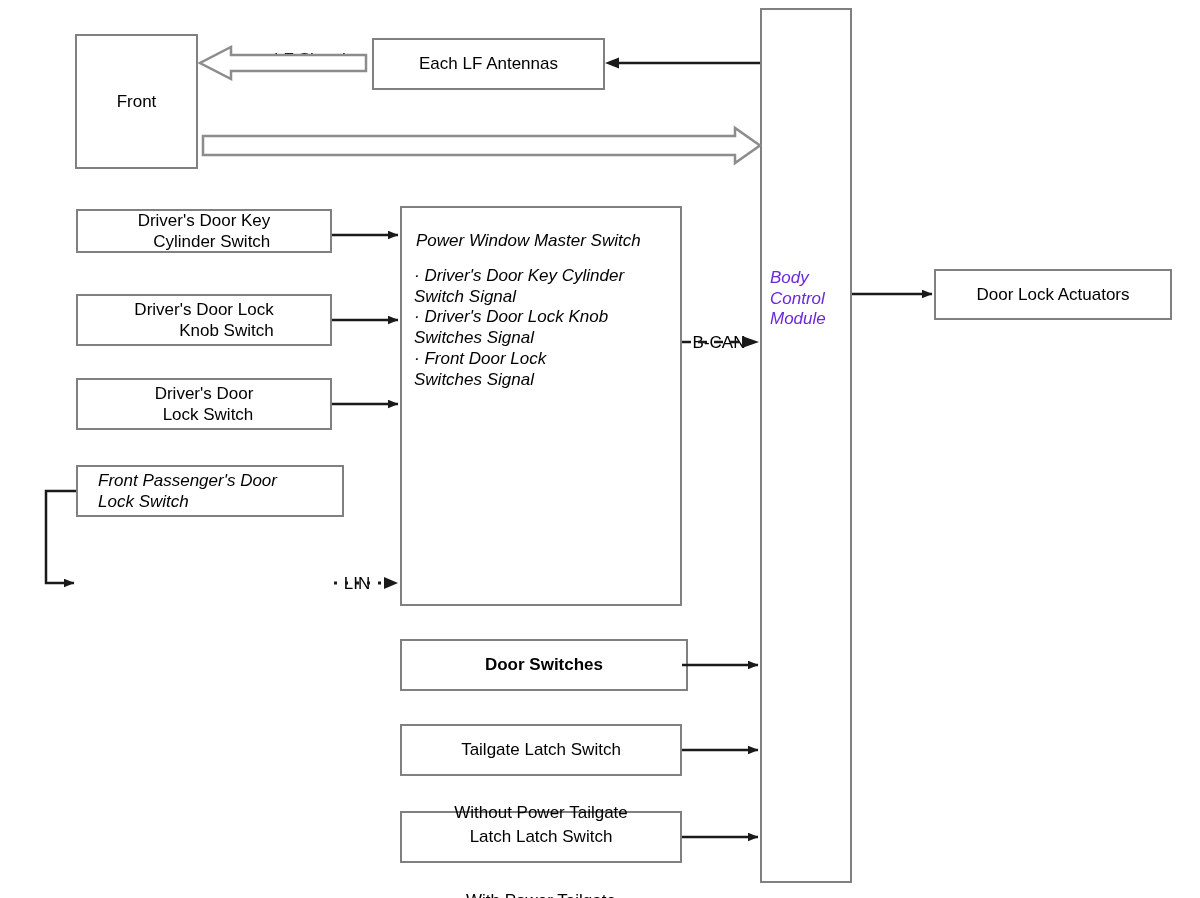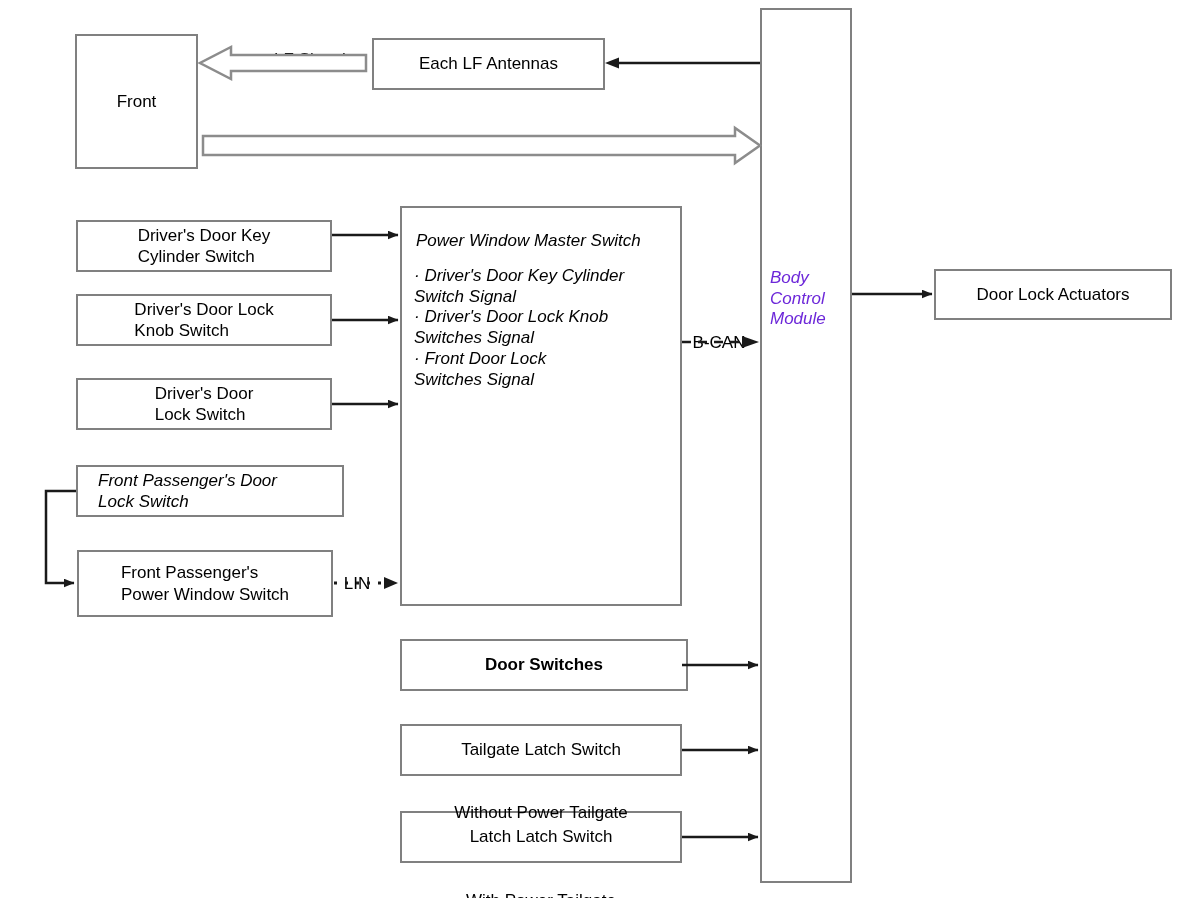--- a/index.html
+++ b/index.html
@@ -17,21 +17,21 @@
     overflow: hidden;
   }
   .box {
     position: absolute;
     box-sizing: border-box;
     border: 2px solid #808080;
     background: #ffffff;
     display: flex;
     align-items: center;
     justify-content: center;
-    text-align: left;
+    text-align: right;
     color: #000000;
     font-size: 17px;
     line-height: 1.25;
     white-space: pre-line;
   }
   .box.left-align {
     align-items: flex-start;
     justify-content: flex-start;
     text-align: left;
     font-style: italic;
@@ -85,44 +85,40 @@
 <div id="canvas">
 
   <div class="box" style="left:75px; top:34px; width:123px; height:135px;">
     <span>Front</span>
   </div>
 
   <div class="box" style="left:372px; top:38px; width:233px; height:52px;">
     <span>Each LF Antennas</span>
   </div>
 
-  <div class="box" style="left:76px; top:209px; width:256px; height:52px;margin-top:11px;">
+  <div class="box" style="left:76px; top:209px; width:256px; height:44px;">
     <span>Driver's Door Key
 Cylinder Switch</span>
   </div>
 
   <div class="box" style="left:76px; top:294px; width:256px; height:52px;">
     <span>Driver's Door Lock
 Knob Switch</span>
   </div>
 
   <div class="box" style="left:76px; top:378px; width:256px; height:52px;">
     <span>Driver's Door
 Lock Switch</span>
   </div>
 
   <div class="box left-align" style="left:76px; top:465px; width:268px; height:52px; padding-left:20px;">
     <span style="align-self:center;">Front Passenger's Door
 Lock Switch</span>
   </div>
 
-  <div class="box" style="left:77px; top:550px; width:256px; height:67px;">
-    <span>Front Passenger's
-Power Window Switch</span>
-  </div>
 
   <div class="box left-align" style="left:400px; top:206px; width:282px; height:400px;">
     <span class="pwms-title">Power Window Master Switch</span>
     <span class="pwms-list">· Driver's Door Key Cylinder
 Switch Signal
 · Driver's Door Lock Knob
 Switches Signal
 · Front Door Lock
 Switches Signal</span>
   </div>

